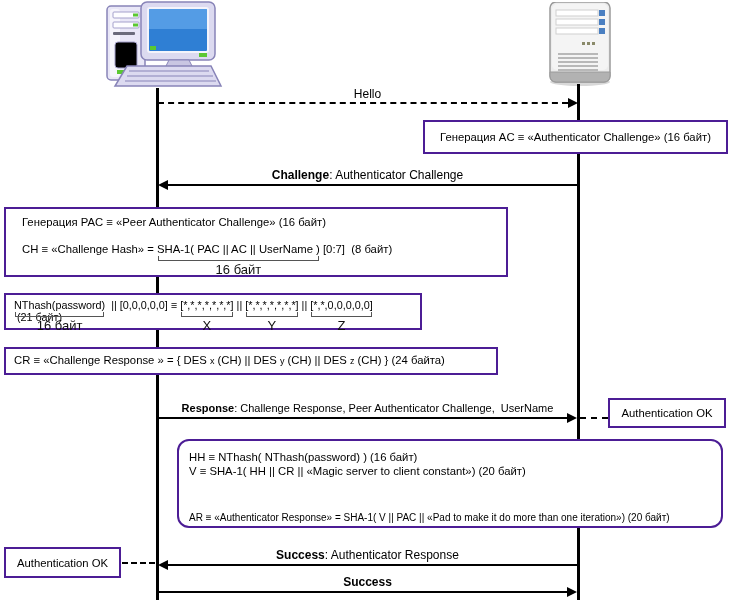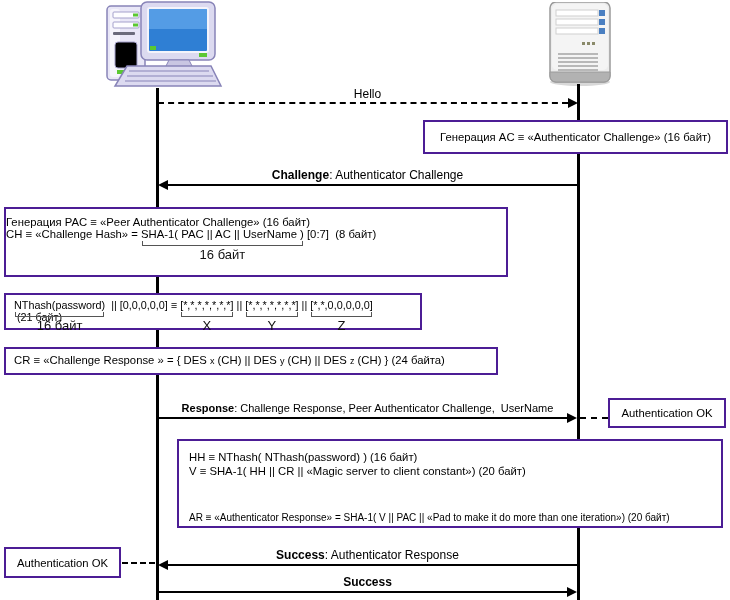--- a/index.html
+++ b/index.html
@@ -107,38 +107,38 @@
   <div class="mline dashline" style="left:122px;top:562px;width:33px;"></div>
 
   <div class="msg-label" style="top:574px;"><span class="b">Success</span></div>
   <div class="mline solidline" style="left:158px;top:591px;width:410px;"></div>
   <div class="ah ah-right" style="left:567px;top:587px;"></div>
 
   <div class="box box-center" style="left:423px;top:120px;width:305px;height:34px;">
     <span class="t">Генерация AC ≡ «Authenticator Challenge» (16 байт)</span>
   </div>
 
-  <div class="box" style="left:4px;top:207px;width:504px;height:70px;padding:7px 0;">
+  <div class="box" style="left:4px;top:207px;width:504px;height:70px;padding:7px 16px;">
     <div class="t">Генерация PAC ≡ «Peer Authenticator Challenge» (16 байт)</div>
-    <div style=""><span class="t">CH ≡ «Challenge Hash» = </span><span class="ubg"><span class="t">SHA-1( PAC || AC || UserName )</span><span class="brace"></span><span class="blab">16 байт</span></span><span class="t"> [0:7]  (8 байт)</span></div>
+    <div style="margin-top:15px;"><span class="t">CH ≡ «Challenge Hash» = </span><span class="ubg"><span class="t">SHA-1( PAC || AC || UserName )</span><span class="brace"></span><span class="blab">16 байт</span></span><span class="t"> [0:7]  (8 байт)</span></div>
   </div>
 
   <div class="box" style="left:4px;top:293px;width:418px;height:37px;padding:4px 8px;font-size:10.8px;">
     <div><span class="ubg"><span class="t">NThash(password)</span><span class="brace"></span><span class="blab">16 байт</span></span><span class="t">  || [0,0,0,0,0] ≡ </span><span class="ubg"><span class="t">[*,*,*,*,*,*,*]</span><span class="brace"></span><span class="blab">X</span></span><span class="t"> || </span><span class="ubg"><span class="t">[*,*,*,*,*,*,*]</span><span class="brace"></span><span class="blab">Y</span></span><span class="t"> || </span><span class="ubg"><span class="t">[*,*,0,0,0,0,0]</span><span class="brace"></span><span class="blab">Z</span></span><span class="t"> (21 байт)</span></div>
   </div>
 
   <div class="box" style="left:4px;top:347px;width:494px;height:28px;padding:5px 8px;">
     <div><span class="t">CR ≡ «Challenge Response » = { DES </span><span class="smallvar">x</span><span class="t"> (CH) || DES </span><span class="smallvar">y</span><span class="t"> (CH) || DES </span><span class="smallvar">z</span><span class="t"> (CH) } (24 байта)</span></div>
   </div>
 
   <div class="box box-center" style="left:608px;top:398px;width:118px;height:30px;">
     <span class="t">Authentication OK</span>
   </div>
 
-  <div class="box" style="left:177px;top:439px;width:546px;height:89px;padding:9px 10px;">
+  <div class="box" style="left:177px;top:439px;width:546px;height:89px;padding:9px 10px;border-radius:12px;">
     <div class="calc-line">HH ≡ NThash( NThash(password) ) (16 байт)</div>
     <div class="calc-line" style="">V ≡ SHA-1( HH || CR || «Magic server to client constant») (20 байт)</div>
     <div class="calc-line" style="margin-top:33px;font-size:10px;">AR ≡ «Authenticator Response» = SHA-1( V || PAC || «Pad to make it do more than one iteration») (20 байт)</div>
   </div>
 
   <div class="box box-center" style="left:4px;top:547px;width:117px;height:31px;">
     <span class="t">Authentication OK</span>
   </div>
 
 </div>

